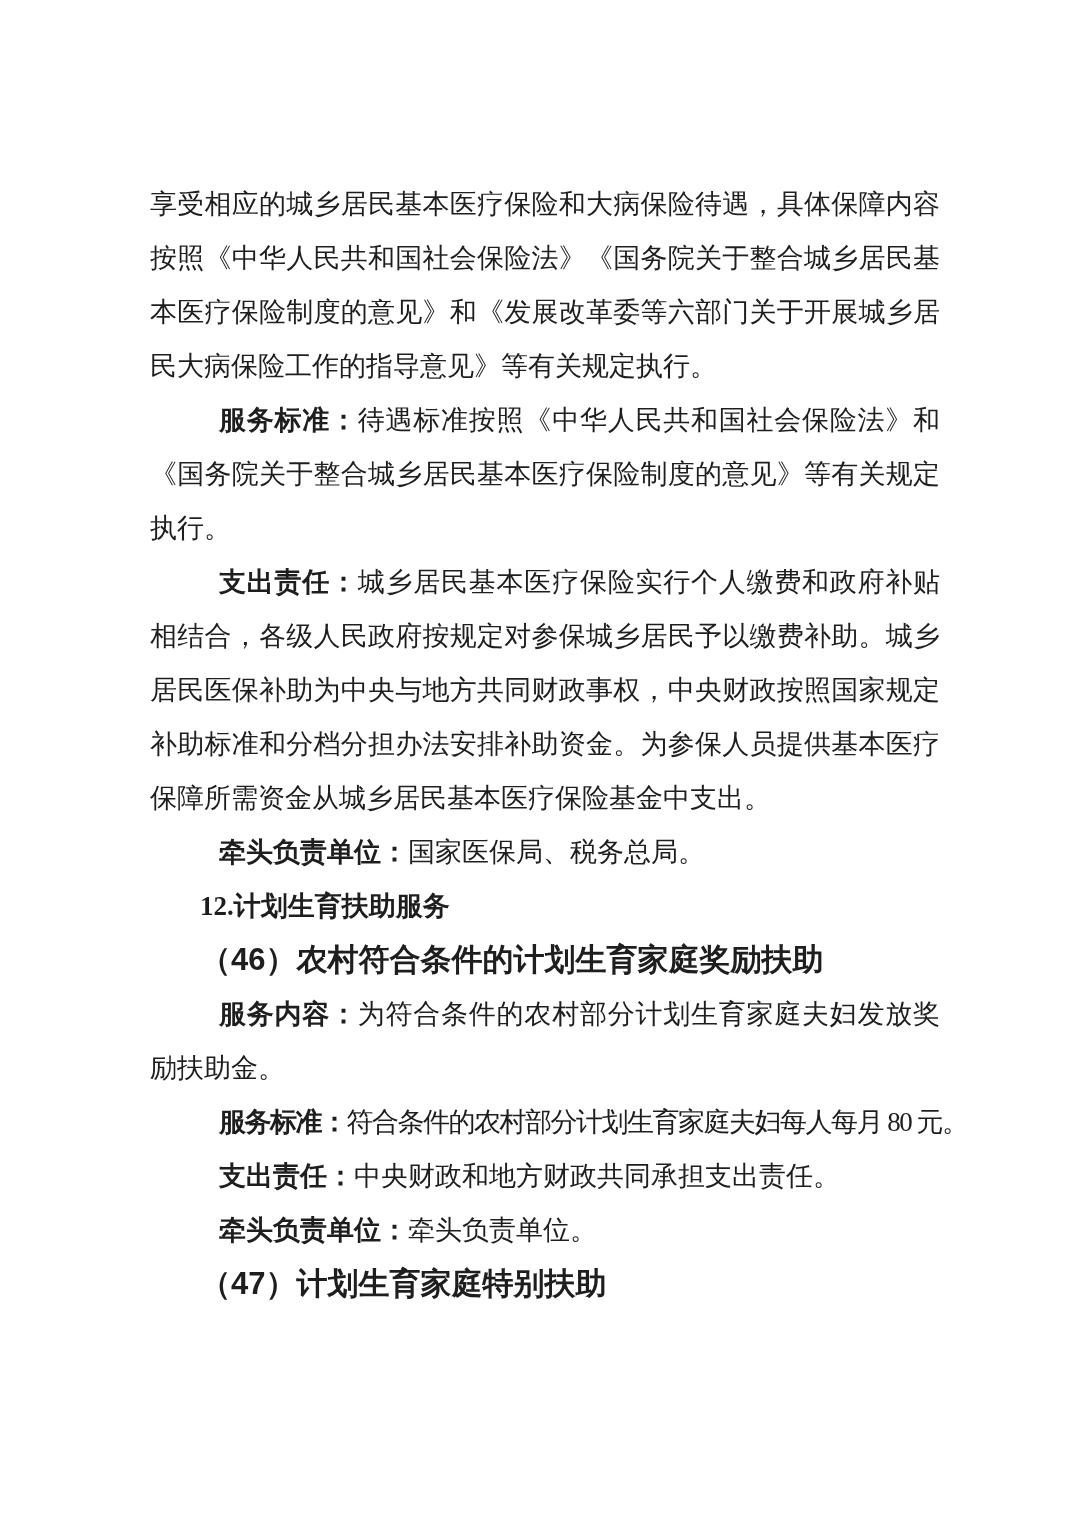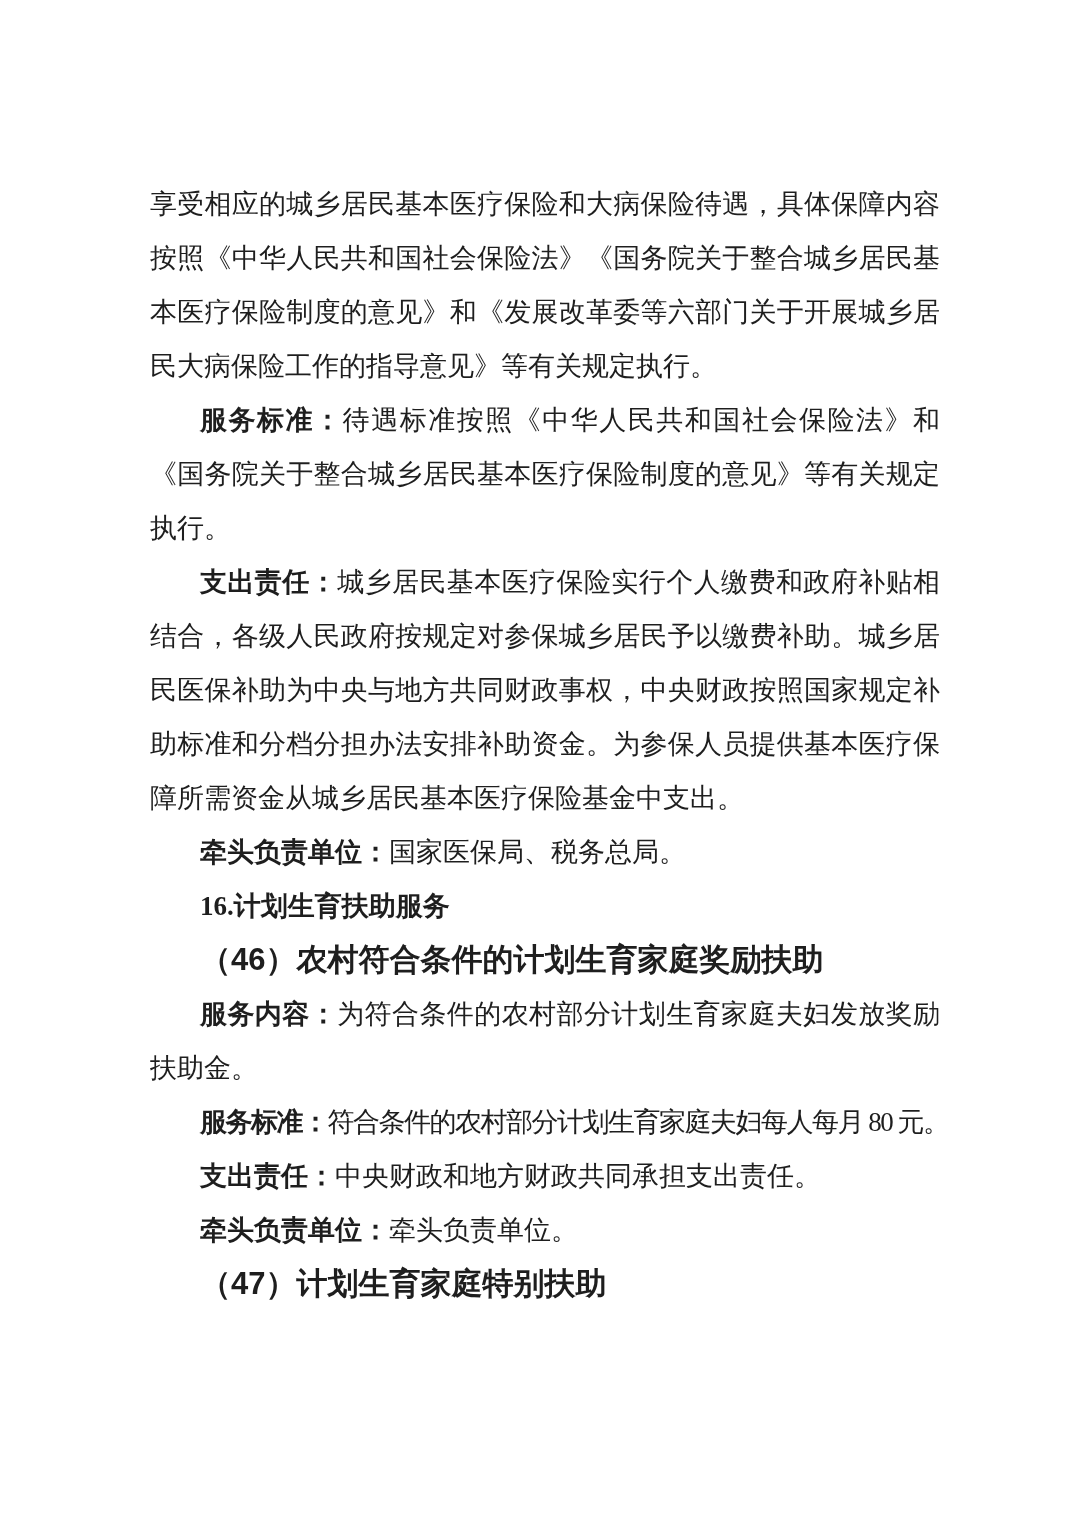--- a/index.html
+++ b/index.html
@@ -16,21 +16,21 @@
     position: absolute;
     left: 150px;
     top: 177px;
     width: 790px;
     font-size: 27px;
     line-height: 54px;
     text-align: justify;
   }
   p.para { margin: 0; text-indent: 50px; }
   p.cont { text-indent: 0; }
-  .lbl { font-weight: bold; }
+  .lbl { font-weight: bold; margin-left: 19px; }
   p.single { white-space: nowrap; }
   p.tight { letter-spacing: -1.5px; }
   .num-item {
     margin: 0;
     text-indent: 50px;
     font-weight: bold;
     white-space: nowrap;
   }
   .heading {
     margin: 0;
@@ -56,21 +56,21 @@
   <div class="content">
 
     <p class="para cont">享受相应的城乡居民基本医疗保险和大病保险待遇，具体保障内容按照《中华人民共和国社会保险法》《国务院关于整合城乡居民基本医疗保险制度的意见》和《发展改革委等六部门关于开展城乡居民大病保险工作的指导意见》等有关规定执行。</p>
 
     <p class="para"><span class="lbl">服务标准：</span><span>待遇标准按照《中华人民共和国社会保险法》和《国务院关于整合城乡居民基本医疗保险制度的意见》等有关规定执行。</span></p>
 
     <p class="para"><span class="lbl">支出责任：</span><span>城乡居民基本医疗保险实行个人缴费和政府补贴相结合，各级人民政府按规定对参保城乡居民予以缴费补助。城乡居民医保补助为中央与地方共同财政事权，中央财政按照国家规定补助标准和分档分担办法安排补助资金。为参保人员提供基本医疗保障所需资金从城乡居民基本医疗保险基金中支出。</span></p>
 
     <p class="para single"><span class="lbl">牵头负责单位：</span><span>国家医保局、税务总局。</span></p>
 
-    <p class="num-item">16.计划生育扶助服务</p>
+    <p class="num-item">12.计划生育扶助服务</p>
 
     <p class="heading">（46）农村符合条件的计划生育家庭奖励扶助</p>
 
 
     <p class="para"><span class="lbl">服务内容：</span><span>为符合条件的农村部分计划生育家庭夫妇发放奖励扶助金。</span></p>
 
     <p class="para single tight"><span class="lbl">服务标准：</span><span>符合条件的农村部分计划生育家庭夫妇每人每月 80 元。</span></p>
 
     <p class="para single"><span class="lbl">支出责任：</span><span>中央财政和地方财政共同承担支出责任。</span></p>
 

